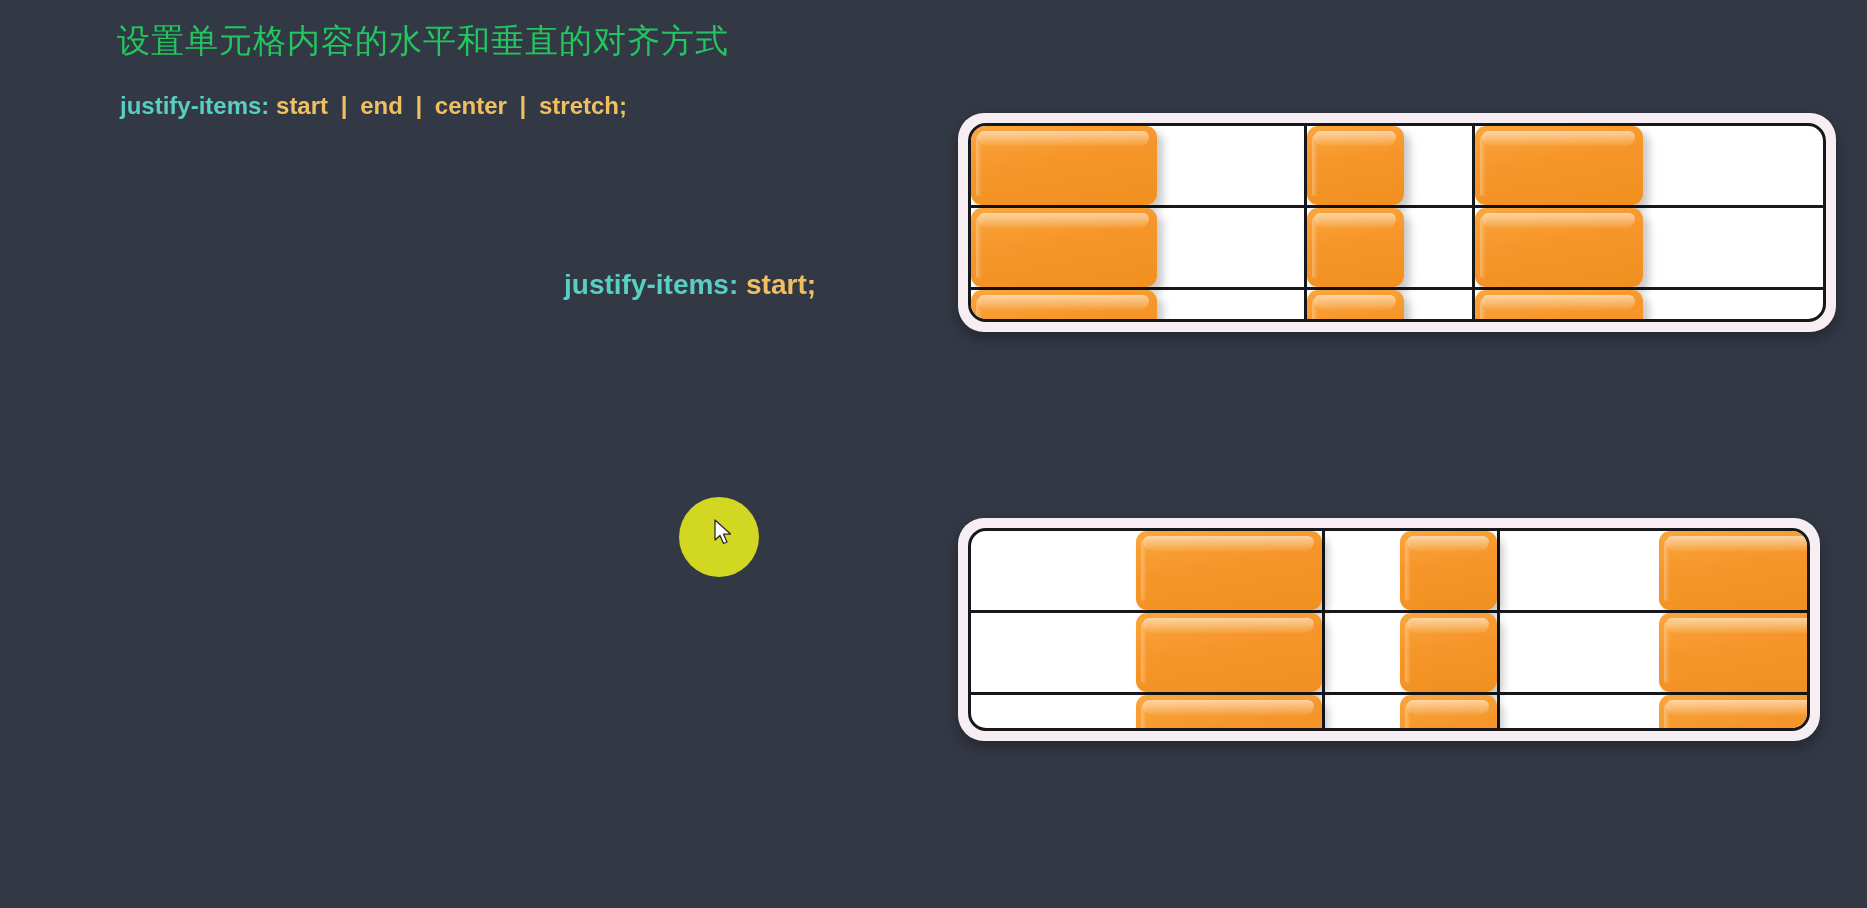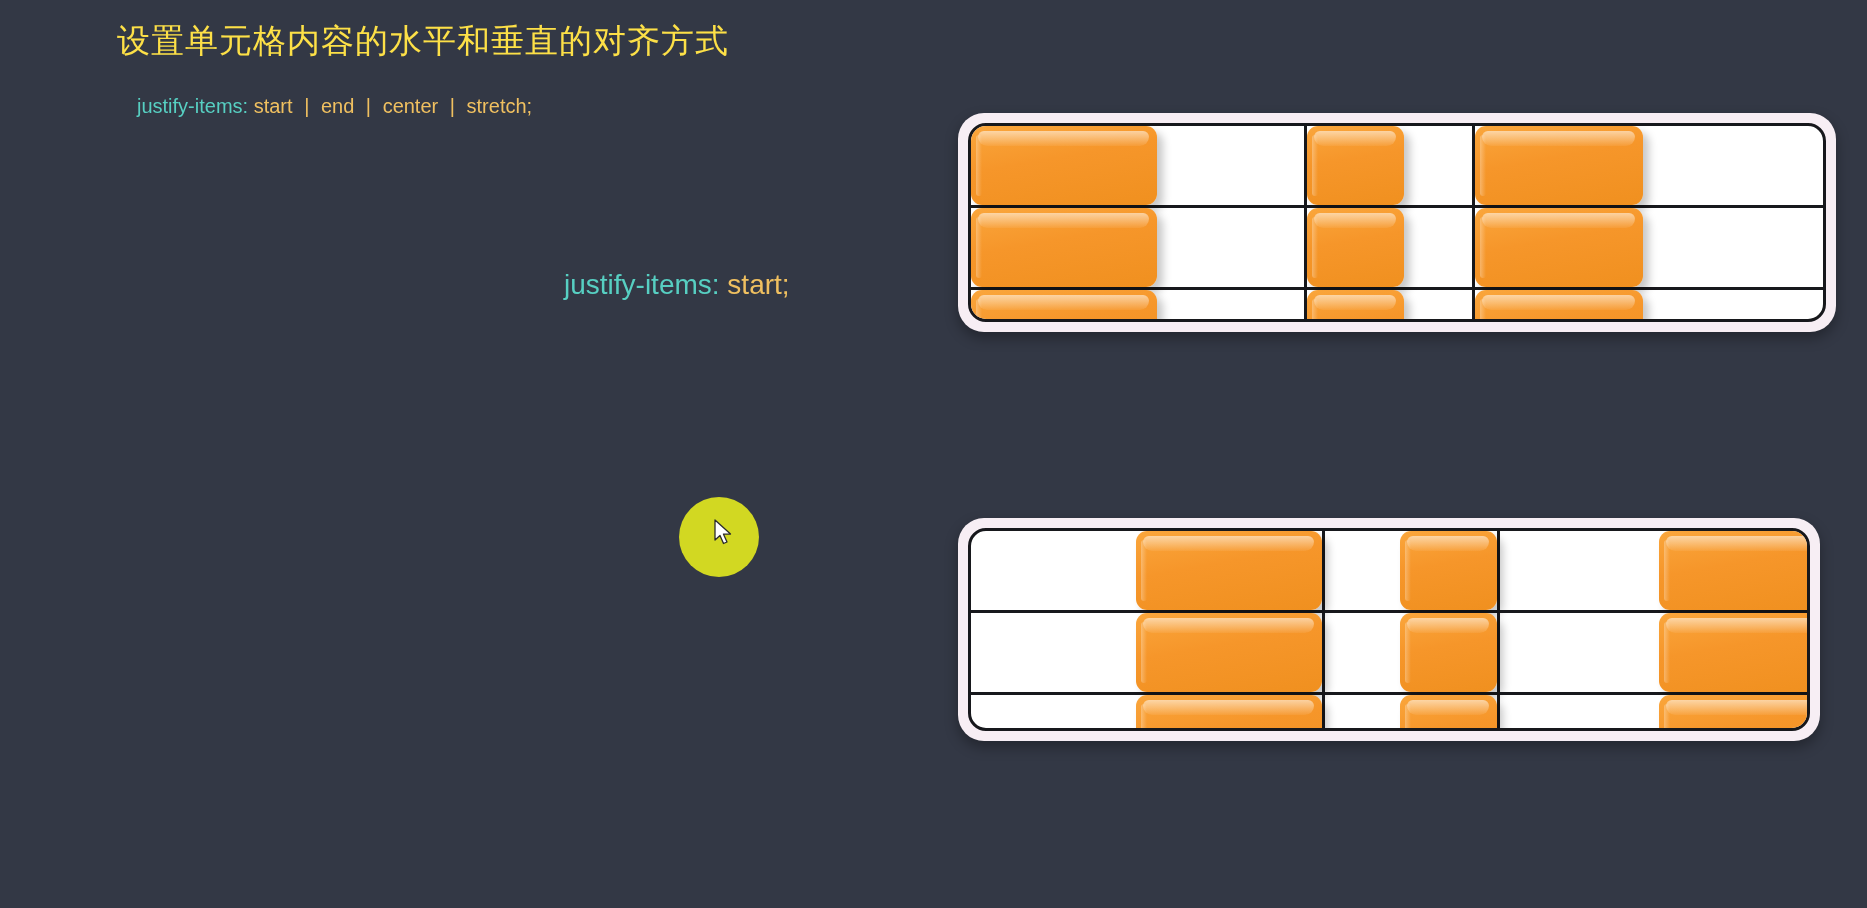--- a/index.html
+++ b/index.html
@@ -8,37 +8,37 @@
     background:#333845;
     font-family:"Liberation Sans","DejaVu Sans",sans-serif;
     overflow:hidden;position:relative;
   }
   .stage{position:absolute;inset:0;}
 
   
   .title{
     position:absolute;left:117px;top:18px;
     font-size:33px;line-height:46px;
-    color:#fde047;letter-spacing:1px;
+    color:#22c55e;letter-spacing:1px;
     white-space:nowrap;
   }
   .syntax{
-    position:absolute;left:137px;top:86px;
-    font-size:20px;line-height:40px;white-space:nowrap;
+    position:absolute;left:120px;top:86px;
+    font-size:24px;line-height:40px;white-space:nowrap;font-weight:bold;
   }
   .prop{color:#57cfc2;}
   .val{color:#f0c060;}
   .pipe{color:#f0c060;padding:0 6px;}
 
   .caption{
     position:absolute;font-size:28px;line-height:40px;white-space:nowrap;
   }
   .caption .prop{color:#57cfc2;}
   .caption .val{color:#f0c060;}
-  #cap-start{left:564px;top:265px;}
+  #cap-start{left:564px;top:265px;font-weight:bold;}
   #cap-end{left:575px;top:663px;}
 
   
   .cursor-halo{
     position:absolute;left:679px;top:497px;
     width:80px;height:80px;border-radius:50%;
     background:#d2d822;
     filter:blur(0.6px);
   }
   .cursor-arrow{

